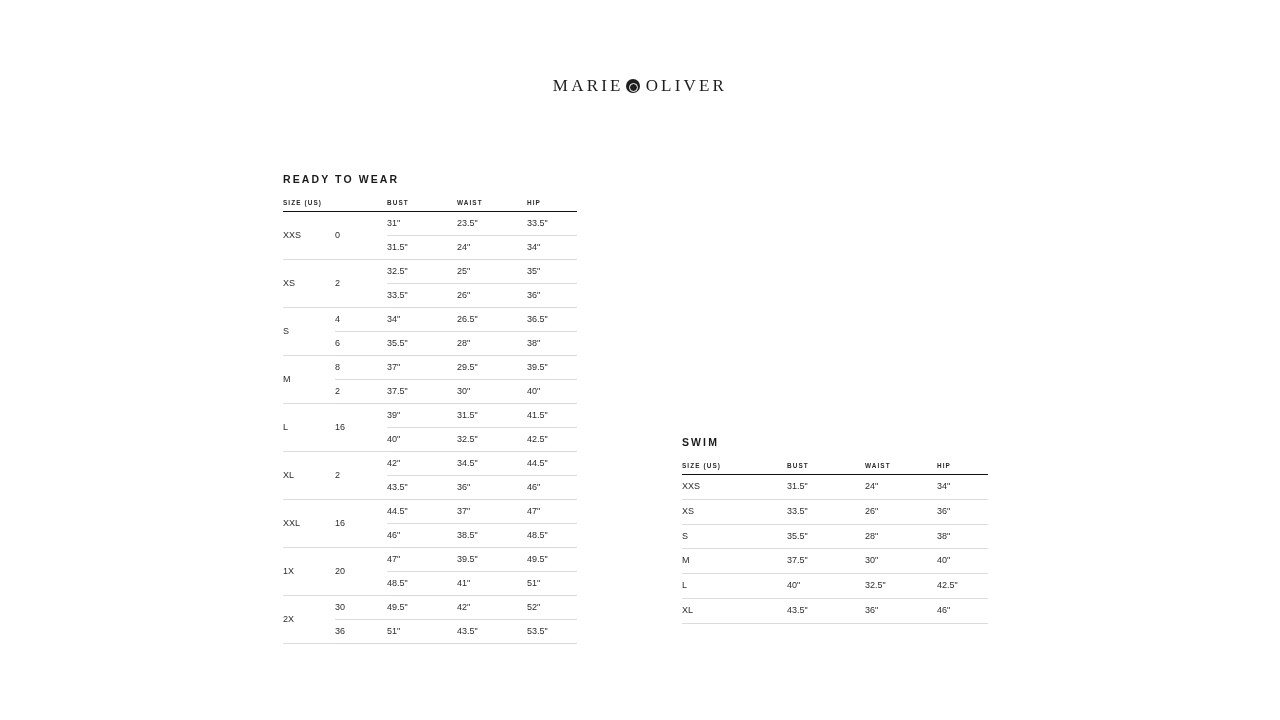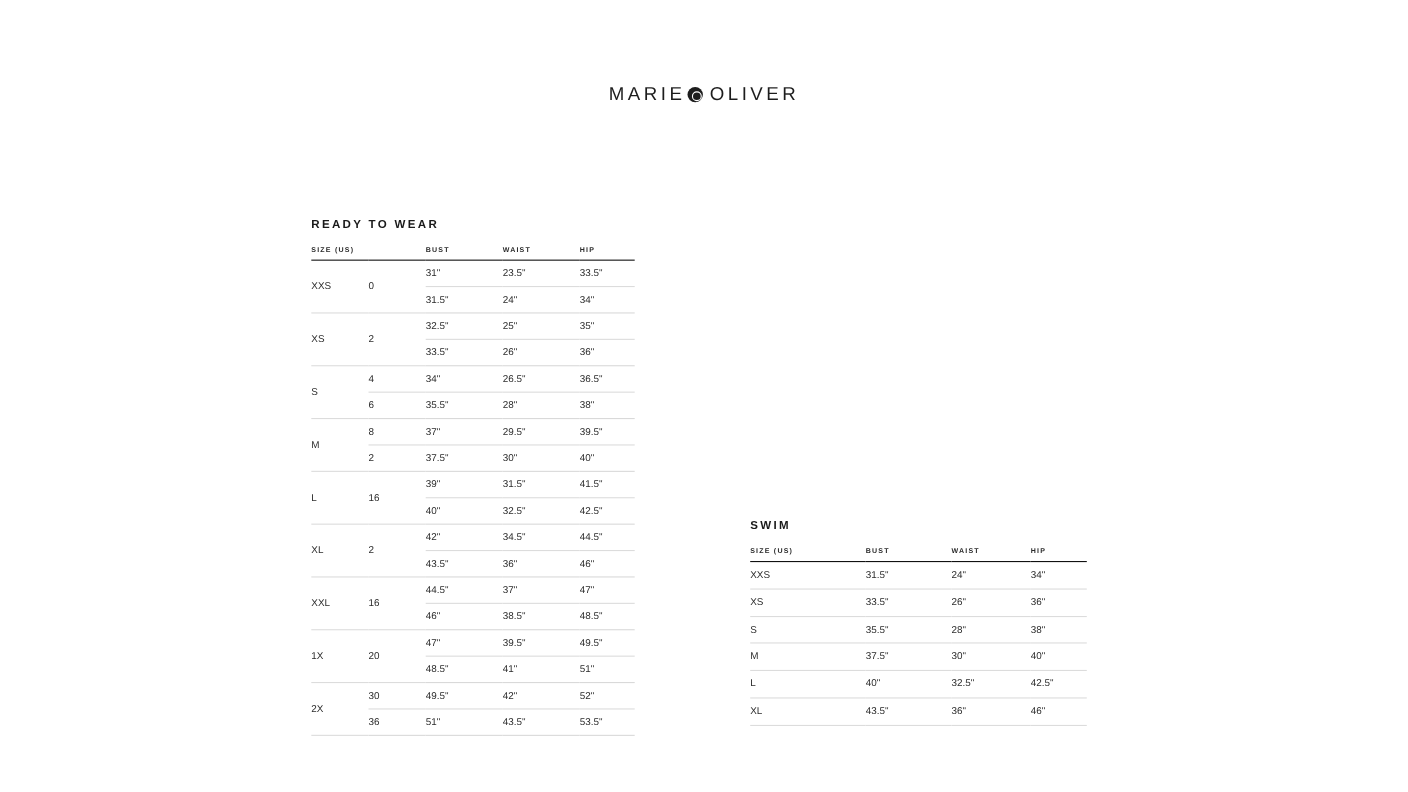--- a/index.html
+++ b/index.html
@@ -19,21 +19,21 @@
     overflow: hidden;
   }
 
   
   .brand {
     position: absolute;
     top: 76px;
     left: 0;
     width: 1280px;
     text-align: center;
-    font-family: Liberation Sans, sans-serif;
+    font-family: Liberation Serif, serif;
     font-size: 17px;
     letter-spacing: 3.2px;
     color: #1d1d1d;
     white-space: nowrap;
   }
   .brand .mark {
     display: inline-block;
     width: 14px;
     height: 14px;
     border-radius: 50%;
@@ -84,42 +84,42 @@
     border-bottom: 1px solid #dcdcdc;
     padding: 0;
     height: 23px;
     line-height: 23px;
   }
 
   
   .rtw {
     position: absolute;
     left: 283px;
-    top: 198px;
+    top: 173px;
     width: 294px;
   }
   .rtw .section-title { margin: 0 0 14px 0; }
 
   .rtw table.size-table th:nth-child(1) { width: 52px; }
   .rtw table.size-table th:nth-child(2) { width: 52px; }
   .rtw table.size-table th:nth-child(3) { width: 70px; }
   .rtw table.size-table th:nth-child(4) { width: 70px; }
   .rtw table.size-table th:nth-child(5) { width: 50px; }
 
   .rtw td { border-bottom: none; }
   .rtw tr.grp-end td { border-bottom: 1px solid #d9d9d9; }
   .rtw td.letter {
     color: #2c2c2c;
   }
 
   
   .swim {
     position: absolute;
     left: 682px;
-    top: 472px;
+    top: 436px;
     width: 306px;
   }
   .swim .section-title { margin: 0 0 14px 0; }
   .swim table.size-table th:nth-child(1) { width: 105px; }
   .swim table.size-table th:nth-child(2) { width: 78px; }
   .swim table.size-table th:nth-child(3) { width: 72px; }
   .swim table.size-table th:nth-child(4) { width: 51px; }
   .swim table.size-table td { height: 23.8px; line-height: 23.8px; }
 </style>
 </head>

